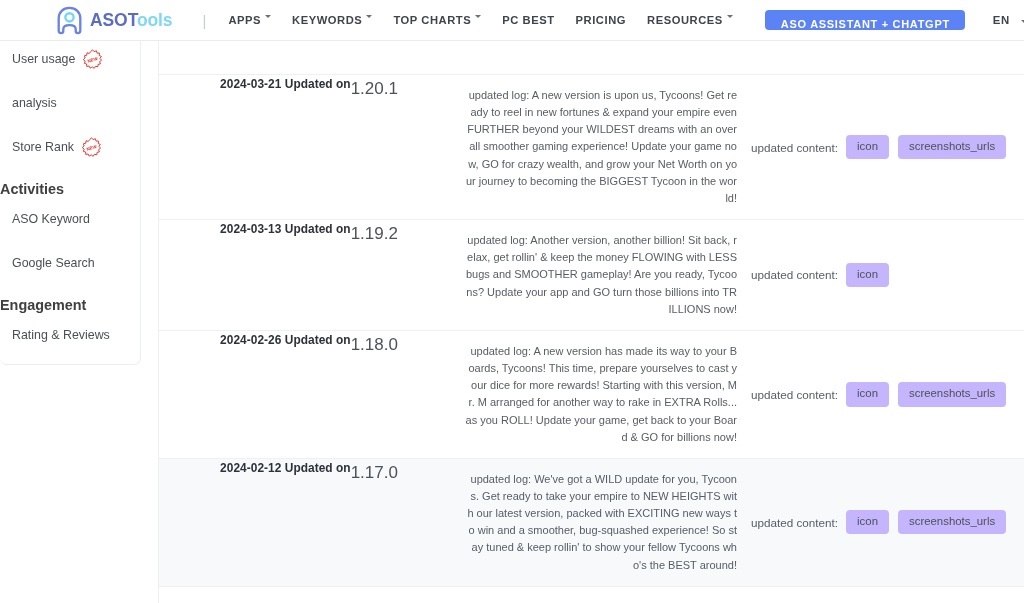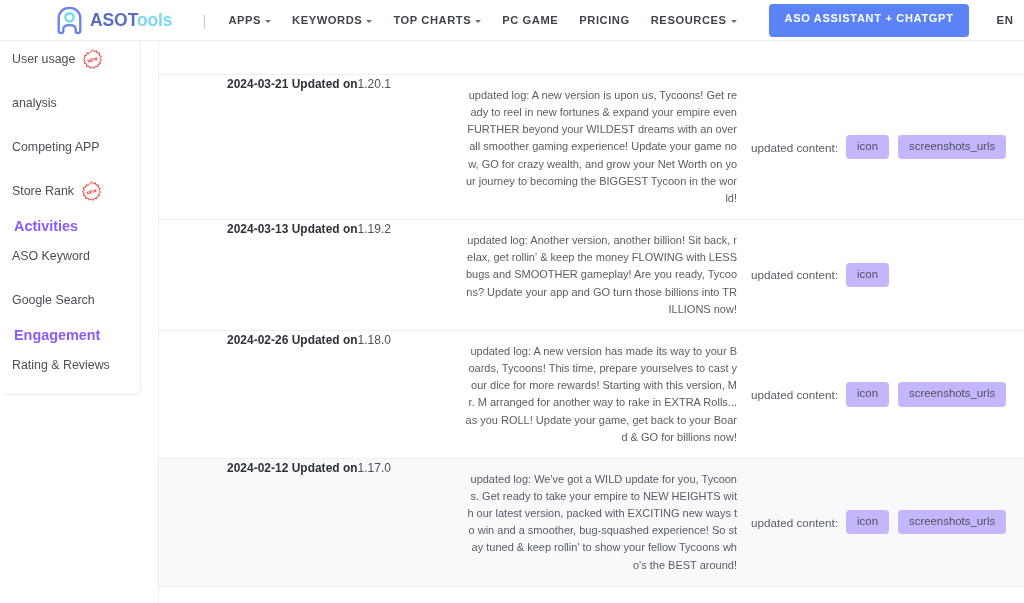--- a/index.html
+++ b/index.html
@@ -53,41 +53,40 @@
     gap: 21px;
   }
   .nav-item {
     font-size: 11.2px;
     font-weight: 600;
     letter-spacing: 0.55px;
     color: #3f444c;
     white-space: nowrap;
     cursor: pointer;
     display: flex;
-    align-items: center;
     gap: 4px;
   }
   .caret {
     width: 0; height: 0;
     border-left: 3.2px solid transparent;
     border-right: 3.2px solid transparent;
     border-top: 3.6px solid #6b7076;
     display: inline-block;
     position: relative;
     top: 1px;
   }
 
   .cta-btn {
     margin-left: 32px;
     background: #5c83f5;
     color: #ffffff;
     font-size: 11px;
     font-weight: 700;
     letter-spacing: 0.7px;
-    padding: 8px 15px 13px 16px;
+    padding: 8px 15px 0 16px;
     border-radius: 4px;
     border: none;
     cursor: pointer;
     white-space: nowrap;
     font-family: "Liberation Sans", sans-serif;
   }
 
   .lang {
     margin-left: 28px;
     font-size: 11.4px;
@@ -122,23 +121,22 @@
     font-size: 12.4px;
     color: #4a4f57;
     cursor: pointer;
     position: relative;
     white-space: nowrap;
   }
   .side-link + .side-link { margin-top: 14px; }
   .side-head {
     font-size: 14.4px;
     font-weight: 700;
-    color: #8b5cf6;
-    padding-left: 14px;
-    margin-top: 9px;
+    color: #404040;
+    margin-top: 16px;
     margin-bottom: 4px;
     height: 22px;
     display: flex;
     align-items: center;
   }
   .new-badge {
     width: 21px; height: 21px;
     margin-left: 7px;
     flex: 0 0 auto;
   }
@@ -175,21 +173,21 @@
   }
   .d-date {
     font-size: 11.9px;
     font-weight: 700;
     color: #2d3138;
     letter-spacing: 0.05px;
     line-height: 1.55;
     white-space: nowrap;
   }
   .d-ver {
-    font-size: 12px;
+    font-size: 17px;
     color: #4d525a;
     line-height: 1.6;
   }
   .cell-log {
     width: 284px;
     flex: 0 0 284px;
     padding: 12px 0 12px 0;
     display: flex;
     align-items: flex-start;
   }
@@ -257,21 +255,21 @@
     </div>
     <div class="nav-item">
       <span>KEYWORDS</span>
       <i class="caret"></i>
     </div>
     <div class="nav-item">
       <span>TOP CHARTS</span>
       <i class="caret"></i>
     </div>
     <div class="nav-item">
-      <span>PC GAME</span>
+      <span>PC BEST</span>
     </div>
     <div class="nav-item">
       <span>PRICING</span>
     </div>
     <div class="nav-item">
       <span>RESOURCES</span>
       <i class="caret"></i>
     </div>
   </div>
 
@@ -297,23 +295,20 @@
         <path d="M20 1.6 L23.1 5.1 L27.4 3.3 L28.7 7.8 L33.3 7.7 L32.7 12.3 L36.9 14.2 L34.2 18 L37.4 21.3 L33.6 24 L35 28.4 L30.5 29.3 L30.2 33.9 L25.7 32.9 L23.2 36.8 L19.6 34 L15.7 36.5 L13.5 32.4 L9 33.2 L8.9 28.6 L4.5 27.4 L6.1 23.1 L2.5 20.2 L6 17.2 L4.6 12.8 L9.1 11.8 L9.6 7.2 L14 8.4 L16.8 4.6 Z" fill="none" stroke="#e0312b" stroke-width="1.8" stroke-linejoin="round"></path>
         <text x="20" y="23.5" font-family="Liberation Sans, sans-serif" font-size="8.5" font-weight="700" fill="#e0312b" text-anchor="middle" transform="rotate(-16 20 20)">NEW</text>
       </svg>
     </span>
   </div>
 
   <div class="side-link">
     <span>analysis</span>
   </div>
 
-  <div class="side-link">
-    <span>Competing APP</span>
-  </div>
 
   <div class="side-link">
     <span>Store Rank</span>
     <span class="new-badge">
       <svg viewBox="0 0 40 40" xmlns="http://www.w3.org/2000/svg" width="21" height="21">
         <path d="M20 1.6 L23.1 5.1 L27.4 3.3 L28.7 7.8 L33.3 7.7 L32.7 12.3 L36.9 14.2 L34.2 18 L37.4 21.3 L33.6 24 L35 28.4 L30.5 29.3 L30.2 33.9 L25.7 32.9 L23.2 36.8 L19.6 34 L15.7 36.5 L13.5 32.4 L9 33.2 L8.9 28.6 L4.5 27.4 L6.1 23.1 L2.5 20.2 L6 17.2 L4.6 12.8 L9.1 11.8 L9.6 7.2 L14 8.4 L16.8 4.6 Z" fill="none" stroke="#e0312b" stroke-width="1.8" stroke-linejoin="round"></path>
         <text x="20" y="23.5" font-family="Liberation Sans, sans-serif" font-size="8.5" font-weight="700" fill="#e0312b" text-anchor="middle" transform="rotate(-16 20 20)">NEW</text>
       </svg>
     </span>
   </div>

